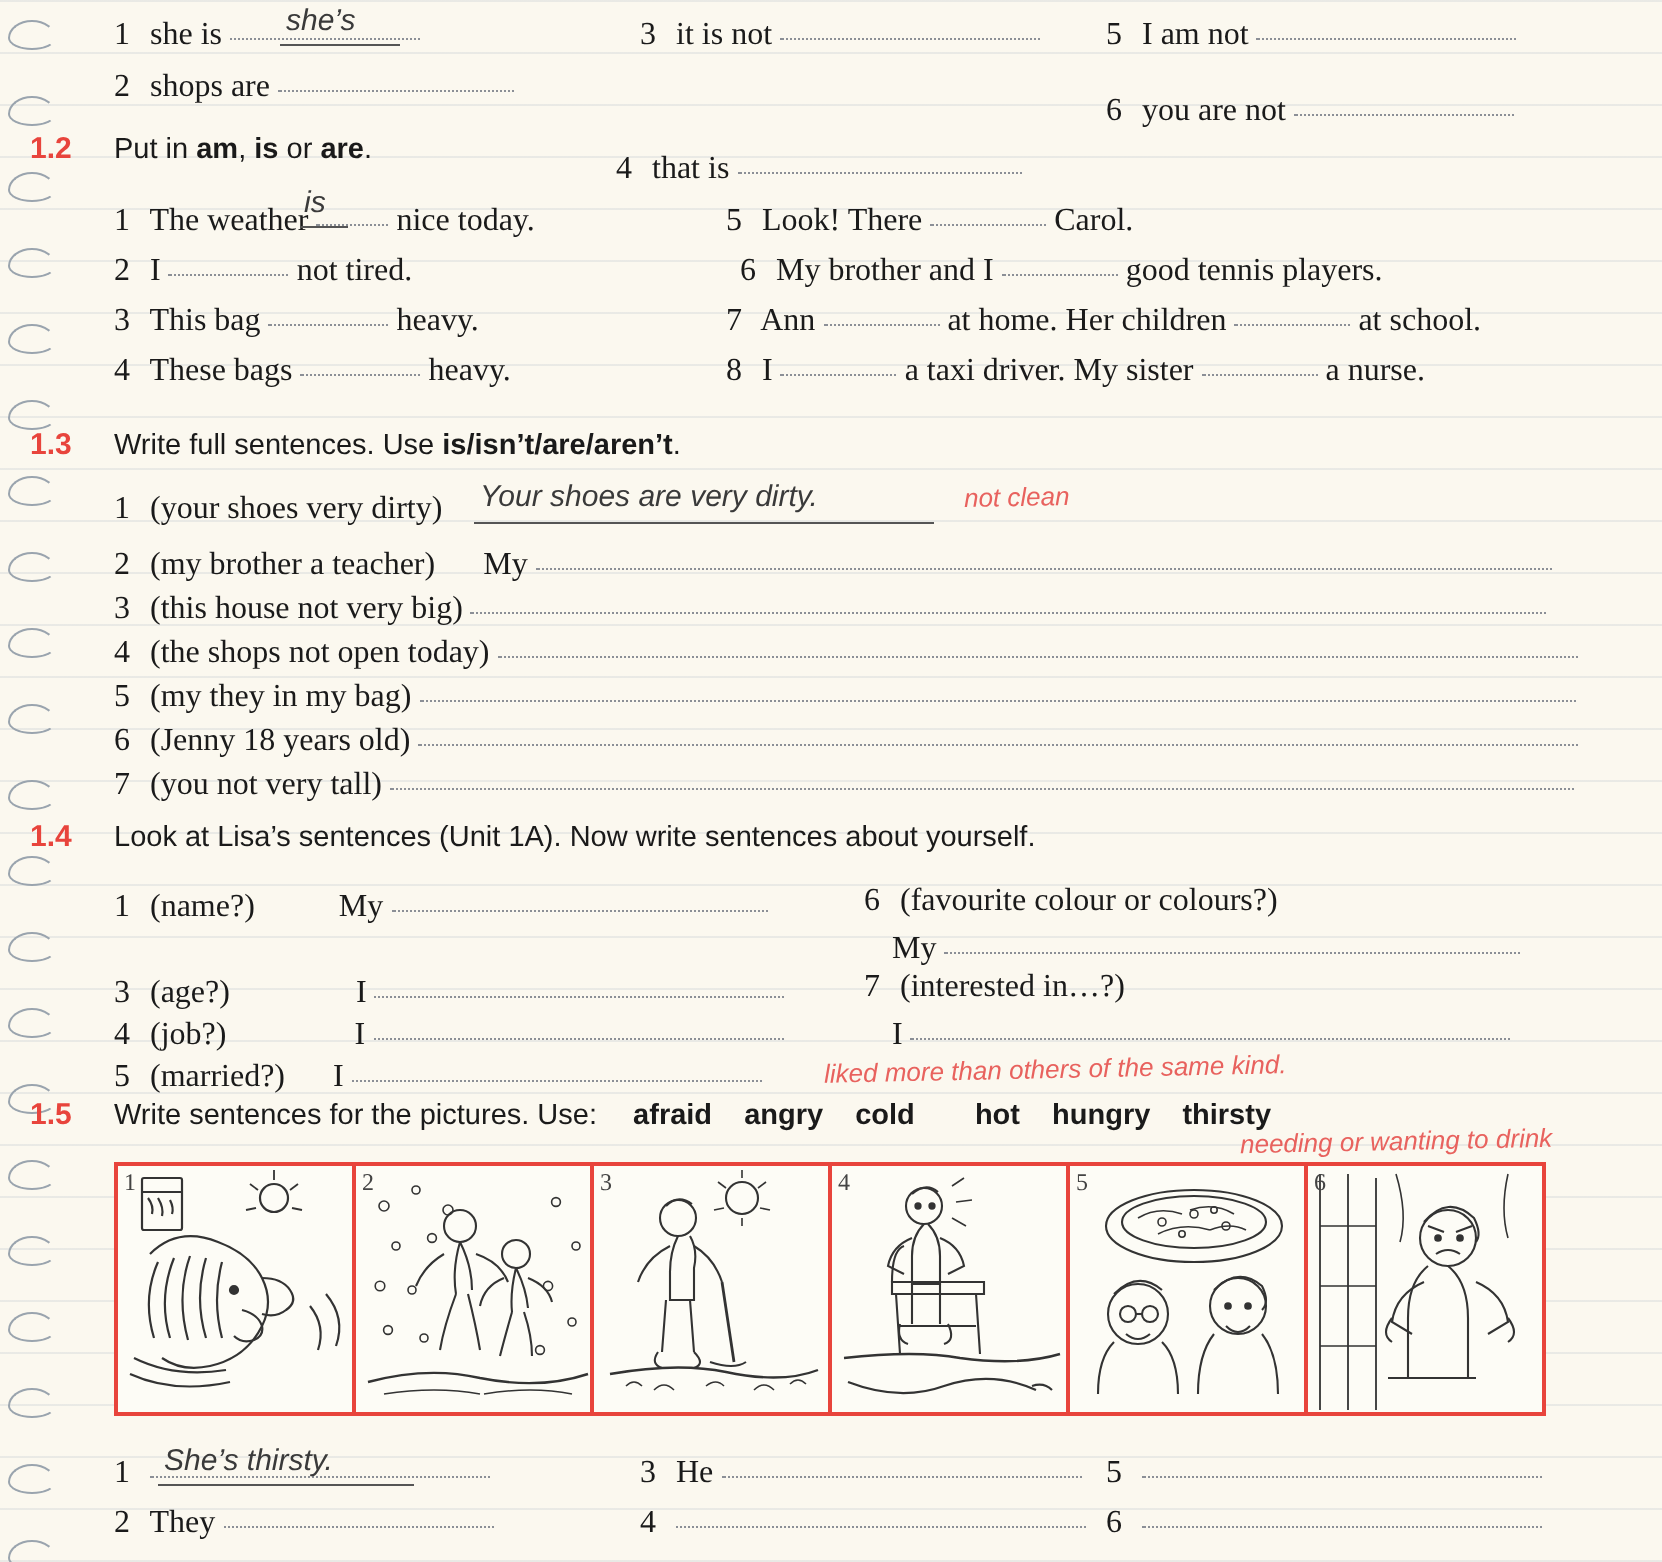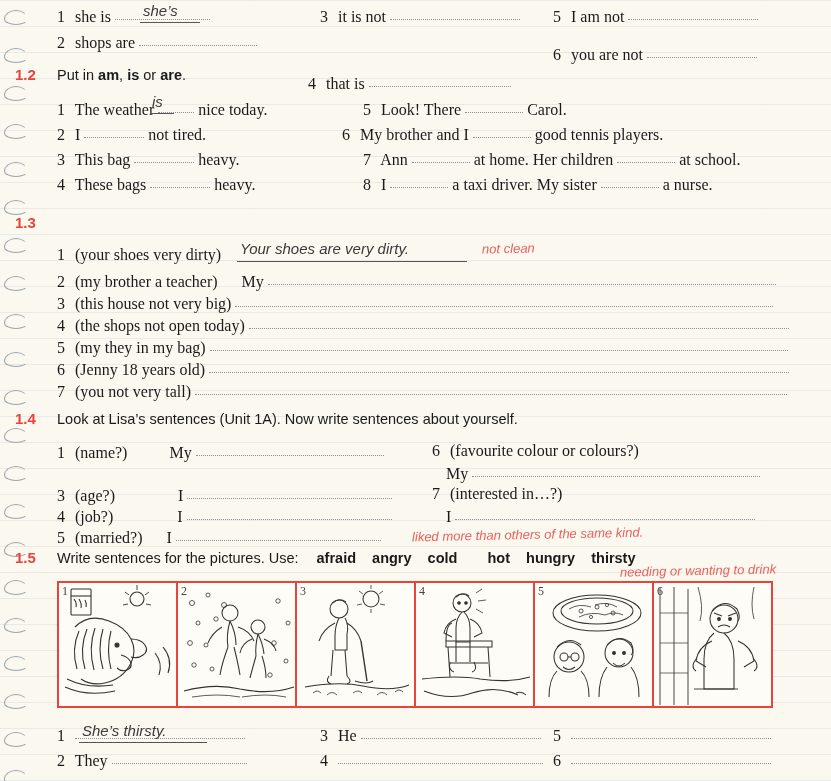--- a/index.html
+++ b/index.html
@@ -211,21 +211,21 @@
     <span class="dots" style="width:60px"></span>
     <span>heavy.</span>
   </div>
 
   <div class="q" style="left:363px; top:99px;">
     <span class="num">5</span>
     <span>Look! There</span>
     <span class="dots" style="width:58px"></span>
     <span>Carol.</span>
   </div>
-  <div class="q" style="left:342px; top:124px;">
+  <div class="q" style="left:370px; top:124px;">
     <span class="num">6</span>
     <span>My brother and I</span>
     <span class="dots" style="width:58px"></span>
     <span>good tennis players.</span>
   </div>
   <div class="q" style="left:363px; top:149px;">
     <span class="num">7</span>
     <span>Ann</span>
     <span class="dots" style="width:58px"></span>
     <span>at home. Her children</span>
@@ -235,20 +235,23 @@
   <div class="q" style="left:363px; top:174px;">
     <span class="num">8</span>
     <span>I</span>
     <span class="dots" style="width:58px"></span>
     <span>a taxi driver.  My sister</span>
     <span class="dots" style="width:58px"></span>
     <span>a nurse.</span>
   </div>
 
   <div class="secnum" style="top:214px;">1.3</div>
+  <div class="instr" style="top:215px;">
+    <span>Write full sentences. Use </span><b>is/isn’t/are/aren’t</b><span>.</span>
+  </div>
 
   <div class="q" style="left:57px; top:246px;">
     <span class="num">1</span>
     <span>(your shoes very dirty)</span>
   </div>
   <div class="hand" style="left:240px; top:240px;">Your shoes are very dirty.</div>
   <div class="underline-hand" style="left:237px; top:261px; width:230px;"></div>
   <div class="handred" style="left:482px; top:241px;">not clean</div>
 
   <div class="q" style="left:57px; top:271px;">

